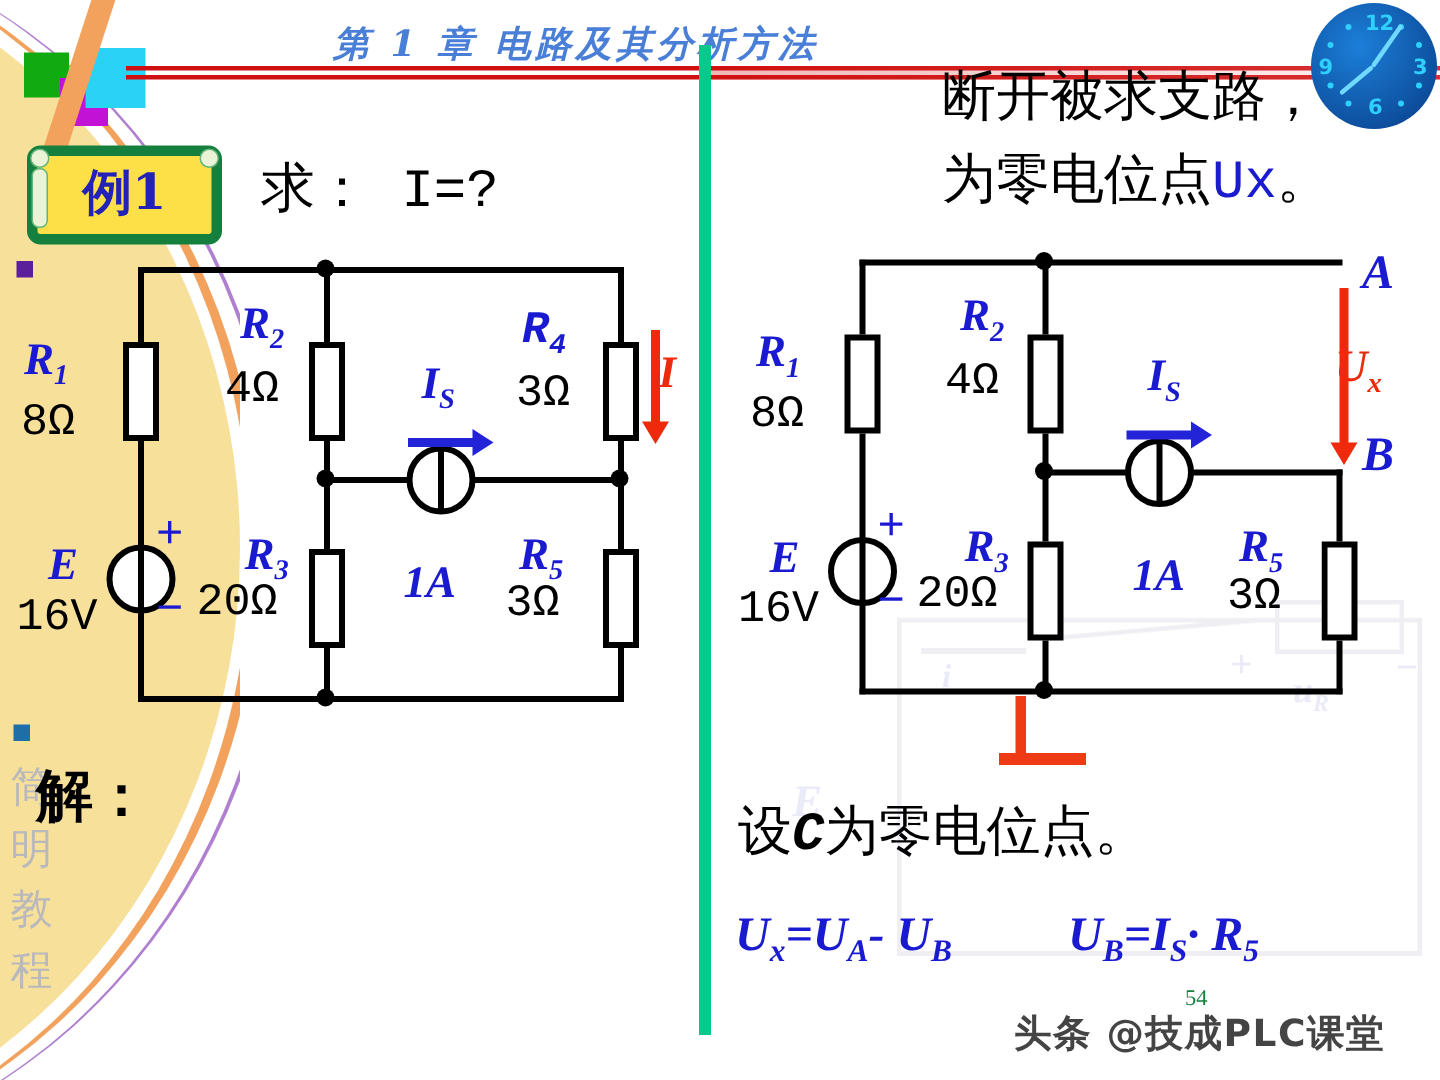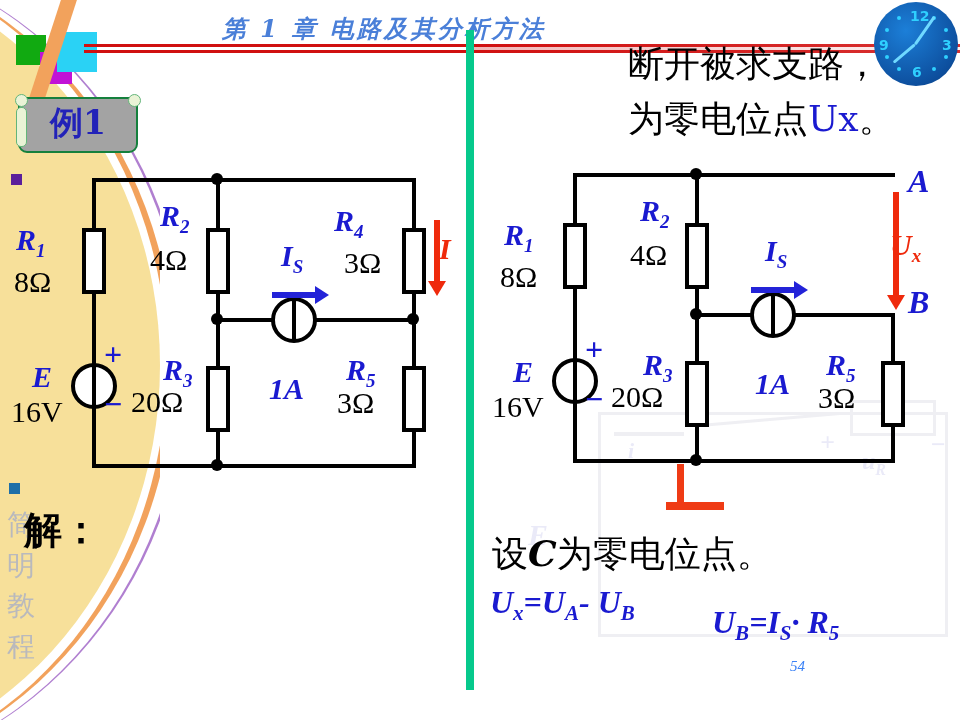--- a/index.html
+++ b/index.html
@@ -80,38 +80,38 @@
   .clock .n9{left:5px;top:35px;}
   .clock .dot{position:absolute;width:4px;height:4px;border-radius:50%;background:#2fd0ff;}
   .clock .hand{position:absolute;background:#6fd9ff;transform-origin:0 50%;height:3px;border-radius:2px;}
 
   
   .divider{position:absolute;left:466px;top:30px;width:8px;height:660px;background:#06c98c;}
 
   
   .ex-badge{
     position:absolute;left:18px;top:97px;width:116px;height:52px;
-    background:#a3a3a3;border:2px solid #15803d;border-radius:9px;
+    background:#fde047;border:7px solid #15803d;border-radius:9px;
   }
   .ex-badge .lbl{
     position:absolute;left:0;top:2px;width:116px;text-align:center;
     font-size:33px;font-weight:bold;color:#2222b8;
     font-family:"DejaVu Serif",serif;
   }
   .ex-badge .knob{position:absolute;width:11px;height:11px;border:1px solid #63b57a;border-radius:50%;background:#eaf3d6;}
   .ex-badge .k1{left:-5px;top:-5px;}
   .ex-badge .k2{left:108px;top:-5px;}
   .ex-badge .bar{position:absolute;left:-4px;top:8px;width:9px;height:38px;border:1px solid #63b57a;border-radius:5px;background:#eaf3d6;}
 
   
   .t{position:absolute;white-space:nowrap;}
   .cn{font-family:"DejaVu Serif","Liberation Serif",serif;}
   .bl{color:#1a1ad0;}
   .rd{color:#e8380d;}
-  .bk{color:#000;}
+  .bk{color:#000;font-family:Liberation Mono, monospace;}
   .bi{font-weight:bold;font-style:italic;}
 
   
   .wire{position:absolute;background:#000;}
   .wh{height:4px;}
   .wv{width:4px;}
   .node{position:absolute;width:12px;height:12px;border-radius:50%;background:#000;}
   .res-v{position:absolute;width:24px;height:66px;border:4px solid #000;background:#fff;box-sizing:border-box;}
   .src{position:absolute;width:46px;height:46px;border-radius:50%;border:4px solid #000;background:#fff;box-sizing:border-box;}
   .src .barv{position:absolute;left:17px;top:-2px;width:4px;height:42px;background:#000;}
@@ -127,21 +127,21 @@
   .gnd .stem{position:absolute;left:11px;top:0;width:7px;height:40px;background:#ef3b15;}
   .gnd .bar{position:absolute;left:0;top:38px;width:58px;height:8px;background:#ef3b15;}
 
   
   .wm{position:absolute;opacity:.30;}
   .wm .ln{position:absolute;background:#c9c9d6;}
   .wm .bx{position:absolute;border:3px solid #c9c9d6;background:transparent;}
   .wm .txt{position:absolute;color:#b9b9e6;font-style:italic;font-weight:bold;}
 
   
-  .pagenum{position:absolute;left:790px;top:658px;font-size:15px;color:#3b82f6;font-style:italic;}
+  .pagenum{position:absolute;left:790px;top:658px;font-size:15px;color:#15803d;}
   .footer-wm{
     position:absolute;left:676px;top:672px;
     font-size:25px;font-weight:bold;color:#2b2b2b;letter-spacing:1px;
     font-family:"DejaVu Sans","Liberation Sans",sans-serif;
     opacity:.88;
   }
 </style>
 </head>
 <body>
 
@@ -191,20 +191,21 @@
 
   <div class="divider"></div>
 
   <div class="ex-badge">
     <div class="bar"></div>
     <div class="knob k1"></div>
     <div class="knob k2"></div>
     <div class="lbl cn">例1</div>
   </div>
 
+  <div class="t cn bk" style="left:174px;top:101px;font-size:36px;">求： I=?</div>
 
   <div>
 
     <div class="wire wh" style="left:92px;top:178px;width:324px;"></div>
 
     <div class="wire wv" style="left:92px;top:178px;height:290px;"></div>
 
     <div class="wire wv" style="left:412px;top:178px;height:290px;"></div>
 
     <div class="wire wh" style="left:92px;top:464px;width:324px;"></div>
@@ -238,21 +239,21 @@
 
     <div class="t bi bl" style="left:16px;top:223px;font-size:30px;"><span>R</span><sub style="font-size:19px;">1</sub></div>
     <div class="t bk" style="left:14px;top:265px;font-size:30px;">8Ω</div>
 
     <div class="t bi bl" style="left:160px;top:199px;font-size:30px;"><span>R</span><sub style="font-size:19px;">2</sub></div>
     <div class="t bk" style="left:150px;top:243px;font-size:30px;">4Ω</div>
 
     <div class="t bi bl" style="left:163px;top:353px;font-size:30px;"><span>R</span><sub style="font-size:19px;">3</sub></div>
     <div class="t bk" style="left:131px;top:385px;font-size:30px;">20Ω</div>
 
-    <div class="t bi bl" style="left:334px;top:204px;font-size:30px;"><span>R</span><sub style="font-size:19px;">4</sub></div>
+    <div class="t bi bl" style="left:348px;top:204px;font-size:30px;font-family:Liberation Mono, monospace;"><span>R</span><sub style="font-size:19px;">4</sub></div>
     <div class="t bk" style="left:344px;top:246px;font-size:30px;">3Ω</div>
 
     <div class="t bi bl" style="left:346px;top:353px;font-size:30px;"><span>R</span><sub style="font-size:19px;">5</sub></div>
     <div class="t bk" style="left:337px;top:386px;font-size:30px;">3Ω</div>
 
     <div class="t bi bl" style="left:32px;top:360px;font-size:30px;">E</div>
     <div class="t bk" style="left:11px;top:395px;font-size:30px;">16V</div>
     <div class="t bl" style="left:104px;top:336px;font-size:32px;font-weight:bold;">+</div>
     <div class="t bl" style="left:104px;top:386px;font-size:32px;font-weight:bold;">−</div>
 
@@ -341,19 +342,20 @@
     <div class="t bi bl" style="left:765px;top:234px;font-size:30px;"><span>I</span><sub style="font-size:19px;">S</sub></div>
     <div class="t bi bl" style="left:755px;top:367px;font-size:30px;">1A</div>
 
     <div class="t bi bl" style="left:908px;top:163px;font-size:32px;">A</div>
     <div class="t bi bl" style="left:908px;top:284px;font-size:32px;">B</div>
     <div class="t bi" style="left:890px;top:228px;font-size:30px;color:#ef2a0c;"><span>U</span><sub style="font-size:19px;">x</sub></div>
   </div>
 
   <div class="t cn bk" style="left:492px;top:530px;font-size:36px;"><span>设</span><span class="bi">C</span><span>为零电位点。</span></div>
 
-  <div class="t bi bl" style="left:490px;top:584px;font-size:32px;"><span>U</span><sub style="font-size:21px;">x</sub><span>=U</span><sub style="font-size:21px;">A</sub><span>- U</span><sub style="font-size:21px;">B</sub></div>
+  <div class="t bi bl" style="left:490px;top:604px;font-size:32px;"><span>U</span><sub style="font-size:21px;">x</sub><span>=U</span><sub style="font-size:21px;">A</sub><span>- U</span><sub style="font-size:21px;">B</sub></div>
 
   <div class="t bi bl" style="left:712px;top:604px;font-size:32px;"><span>U</span><sub style="font-size:21px;">B</sub><span>=I</span><sub style="font-size:21px;">S</sub><span>· R</span><sub style="font-size:21px;">5</sub></div>
 
   <div class="pagenum">54</div>
+  <div class="footer-wm cn">头条 @技成PLC课堂</div>
 
 </div>
 
 </body></html>

